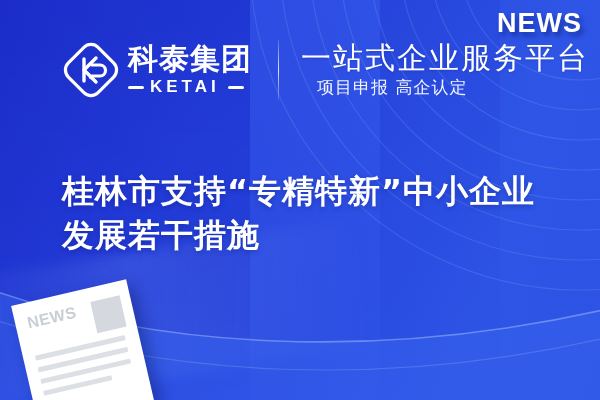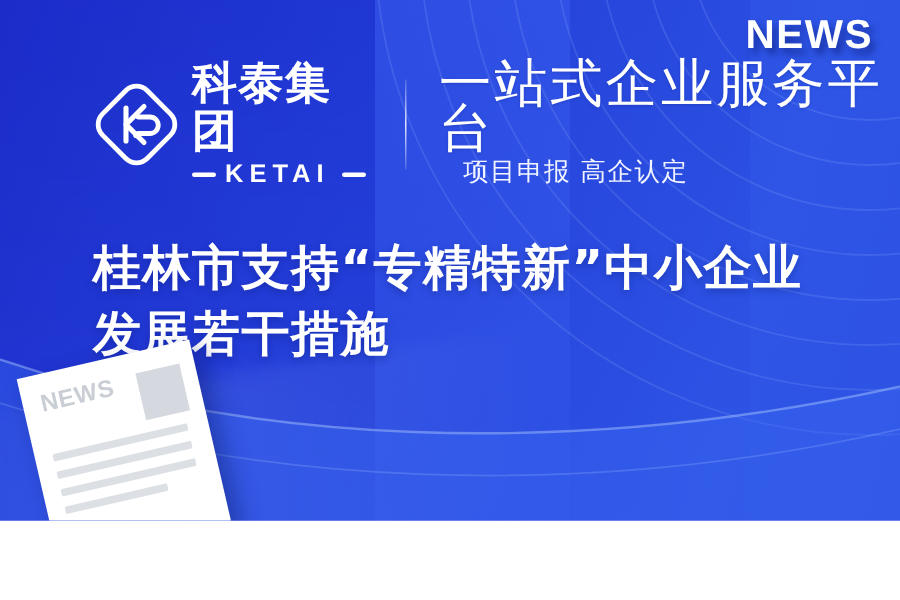--- a/index.html
+++ b/index.html
@@ -1,21 +1,21 @@
 <!DOCTYPE html>
 <html><head>
 <meta charset="utf-8">
 <style>
   html,body{margin:0;padding:0;}
   body{
     width:600px;height:400px;overflow:hidden;
     font-family:"Liberation Sans","DejaVu Sans",sans-serif;
   }
   .banner{
-    position:relative;width:600px;height:347px;overflow:hidden;
+    position:relative;width:600px;height:400px;overflow:hidden;
     background:#2440DA;
   }
   
   .bg-base{
     position:absolute;inset:0;
     background:linear-gradient(105deg,#2236D2 0%,#2742DC 30%,#2A4AE0 55%,#2E55E6 80%,#2D52E4 100%);
   }
   .bg-panel-a{
     position:absolute;left:0;top:0;width:250px;height:400px;
     background:linear-gradient(180deg,rgba(30,55,210,.55),rgba(32,60,215,.15));
@@ -67,32 +67,32 @@
   }
   .logo-en .dash{display:block;width:16px;height:3px;background:#fff;border-radius:2px;}
   .logo-en .dash.r{margin-left:2px;}
 
   .divider{
     width:1px;height:60px;margin:0 22px 0 26px;
     background:linear-gradient(180deg,rgba(255,255,255,.15),rgba(255,255,255,.85),rgba(255,255,255,.15));
   }
   .slogan{color:#ffffff;}
   .slogan-main{
-    font-size:35px;line-height:30px;letter-spacing:2px;font-weight:400;
+    font-size:30px;line-height:30px;letter-spacing:2px;font-weight:400;
     font-family:"DejaVu Sans","Liberation Sans",sans-serif;
     text-shadow:0 1px 2px rgba(10,30,120,.25);
   }
   .slogan-sub{
     margin-top:4px;font-size:17px;line-height:20px;letter-spacing:1px;font-weight:400;
     font-family:"DejaVu Serif","Liberation Serif",serif;color:#f2f5ff;margin-left:16px;
   }
 
   
   .title{
-    position:absolute;left:62px;top:156px;width:505px;color:#ffffff;
+    position:absolute;left:62px;top:169px;width:505px;color:#ffffff;
     font-size:32px;line-height:44px;font-weight:bold;letter-spacing:1px;
     font-family:"DejaVu Sans","Liberation Sans",sans-serif;
     text-shadow:0 2px 5px rgba(8,25,110,.35);
   }
 
   
   .paper-wrap{position:absolute;left:16px;bottom:-18px;width:150px;height:135px;}
   .paper{
     position:absolute;left:8px;top:8px;width:118px;height:128px;
     background:#ffffff;transform:rotate(-13deg);transform-origin:50% 50%;

